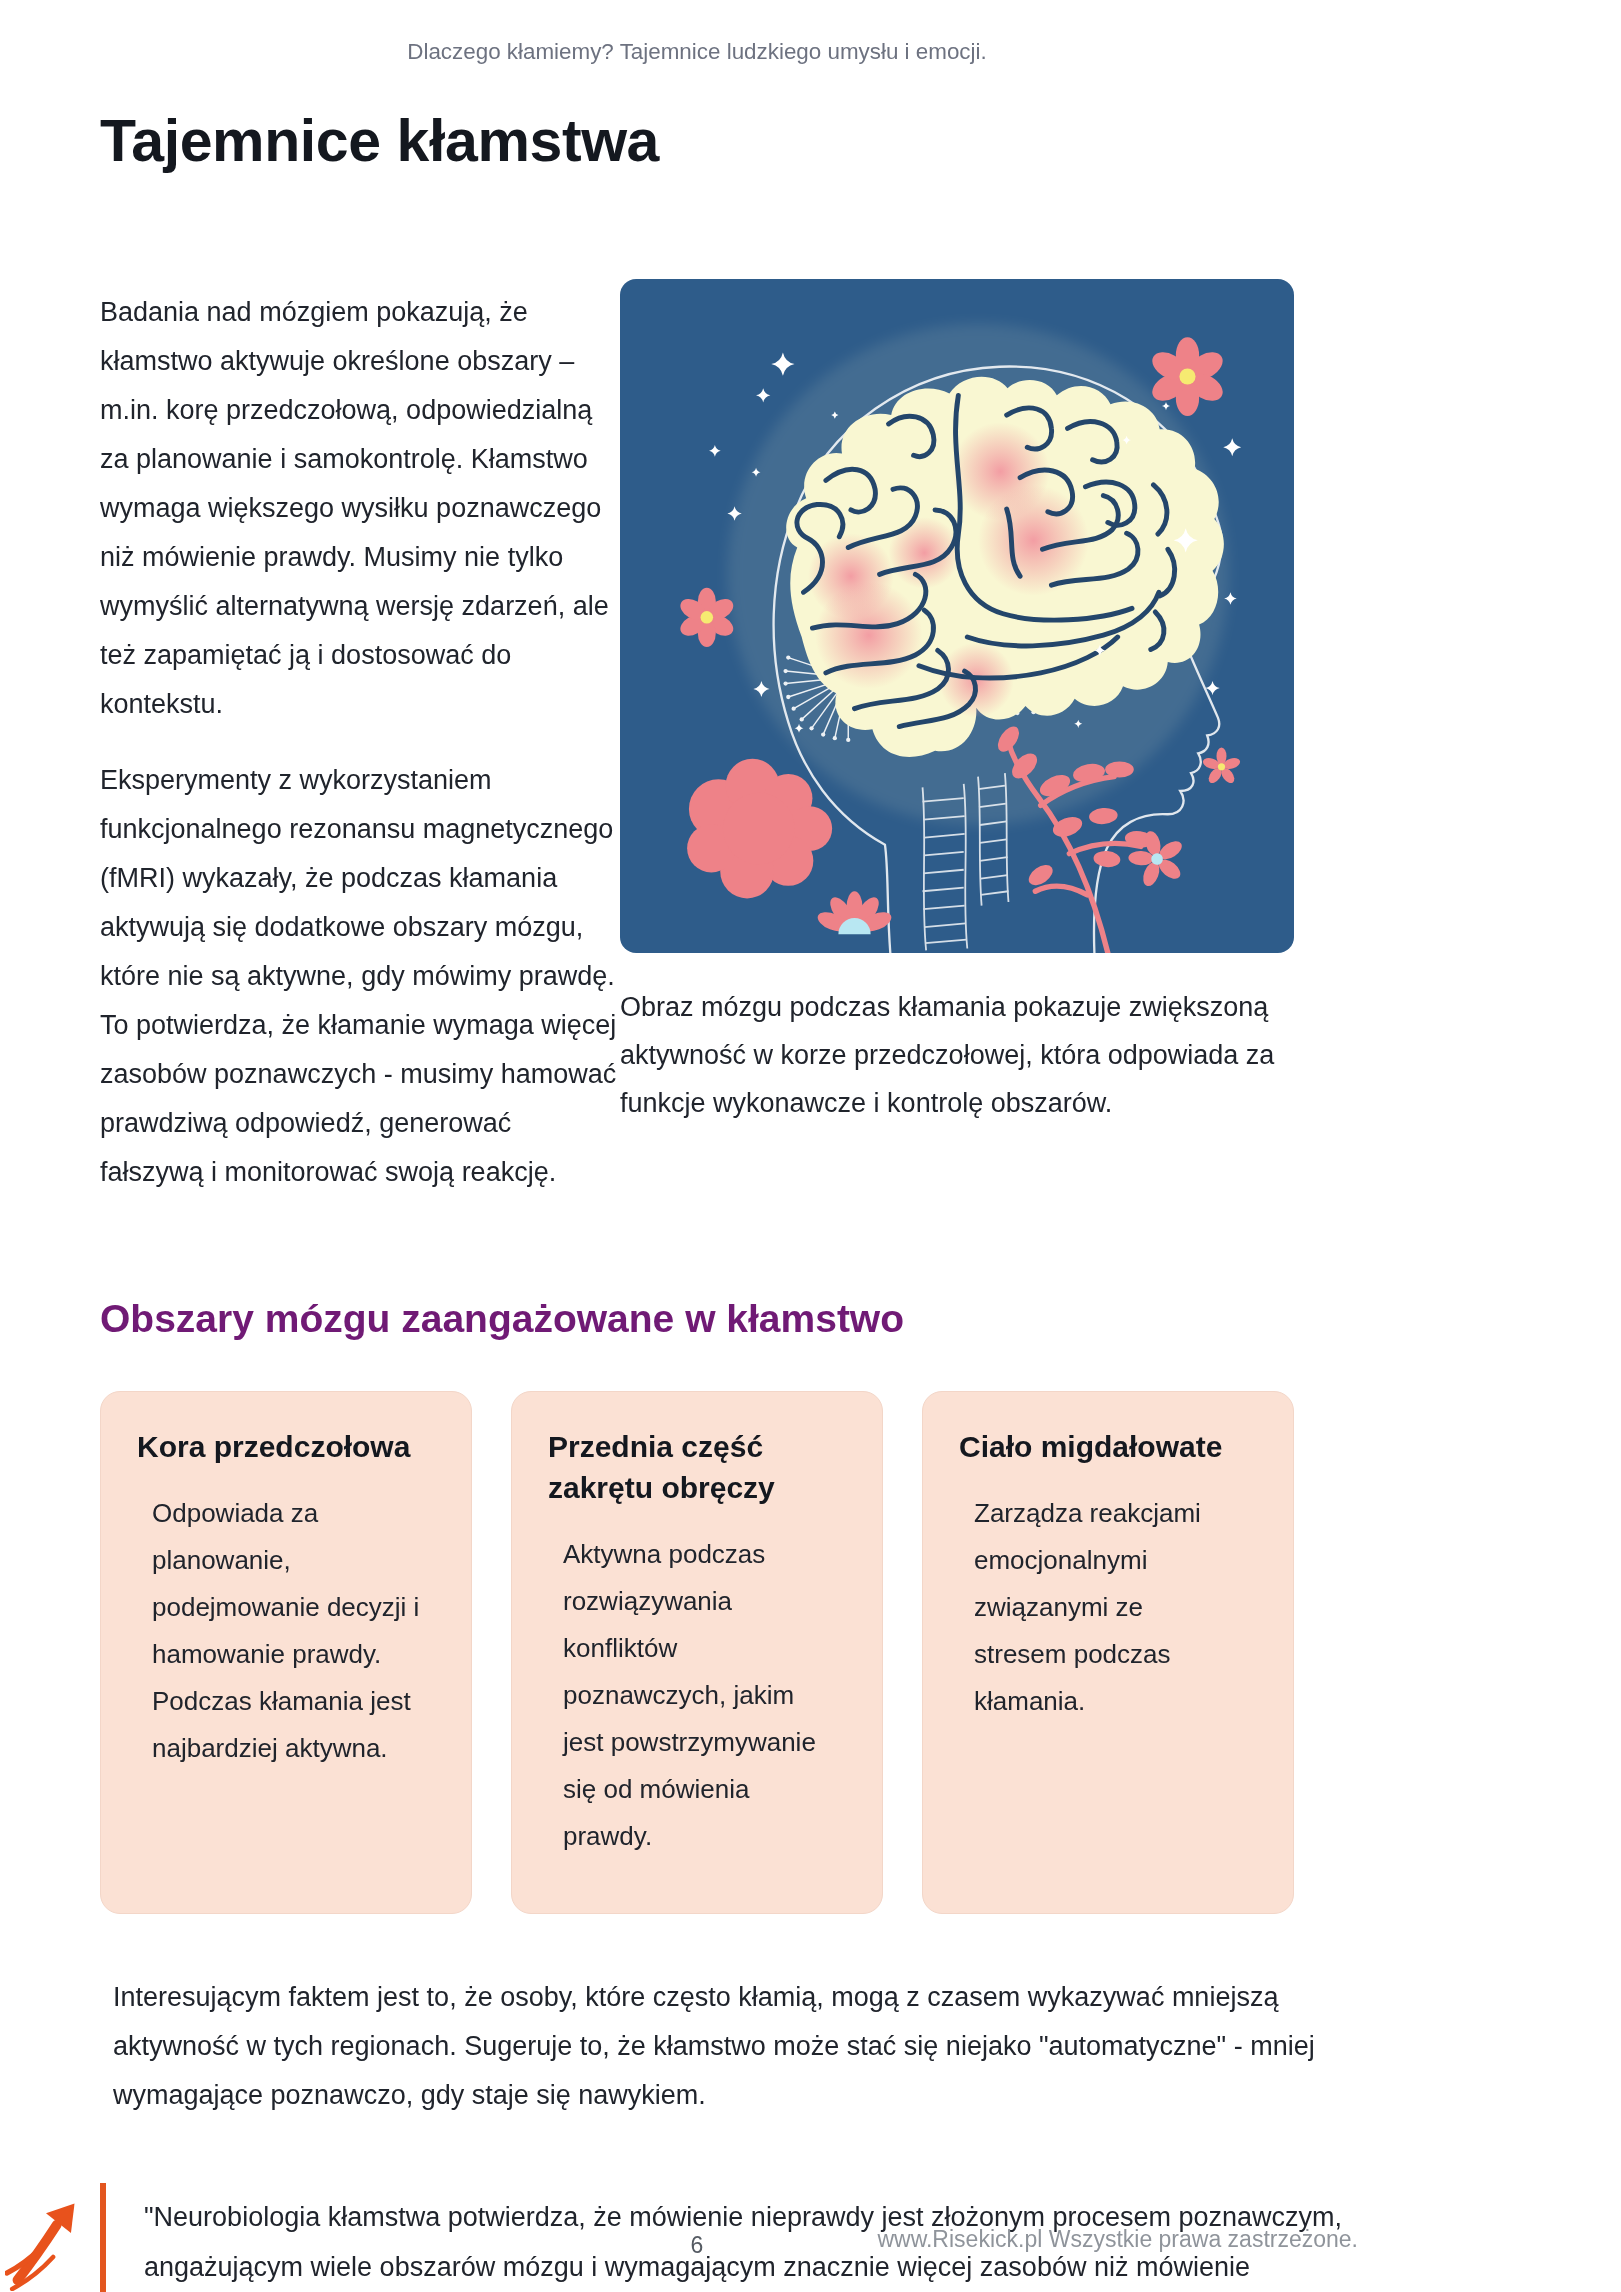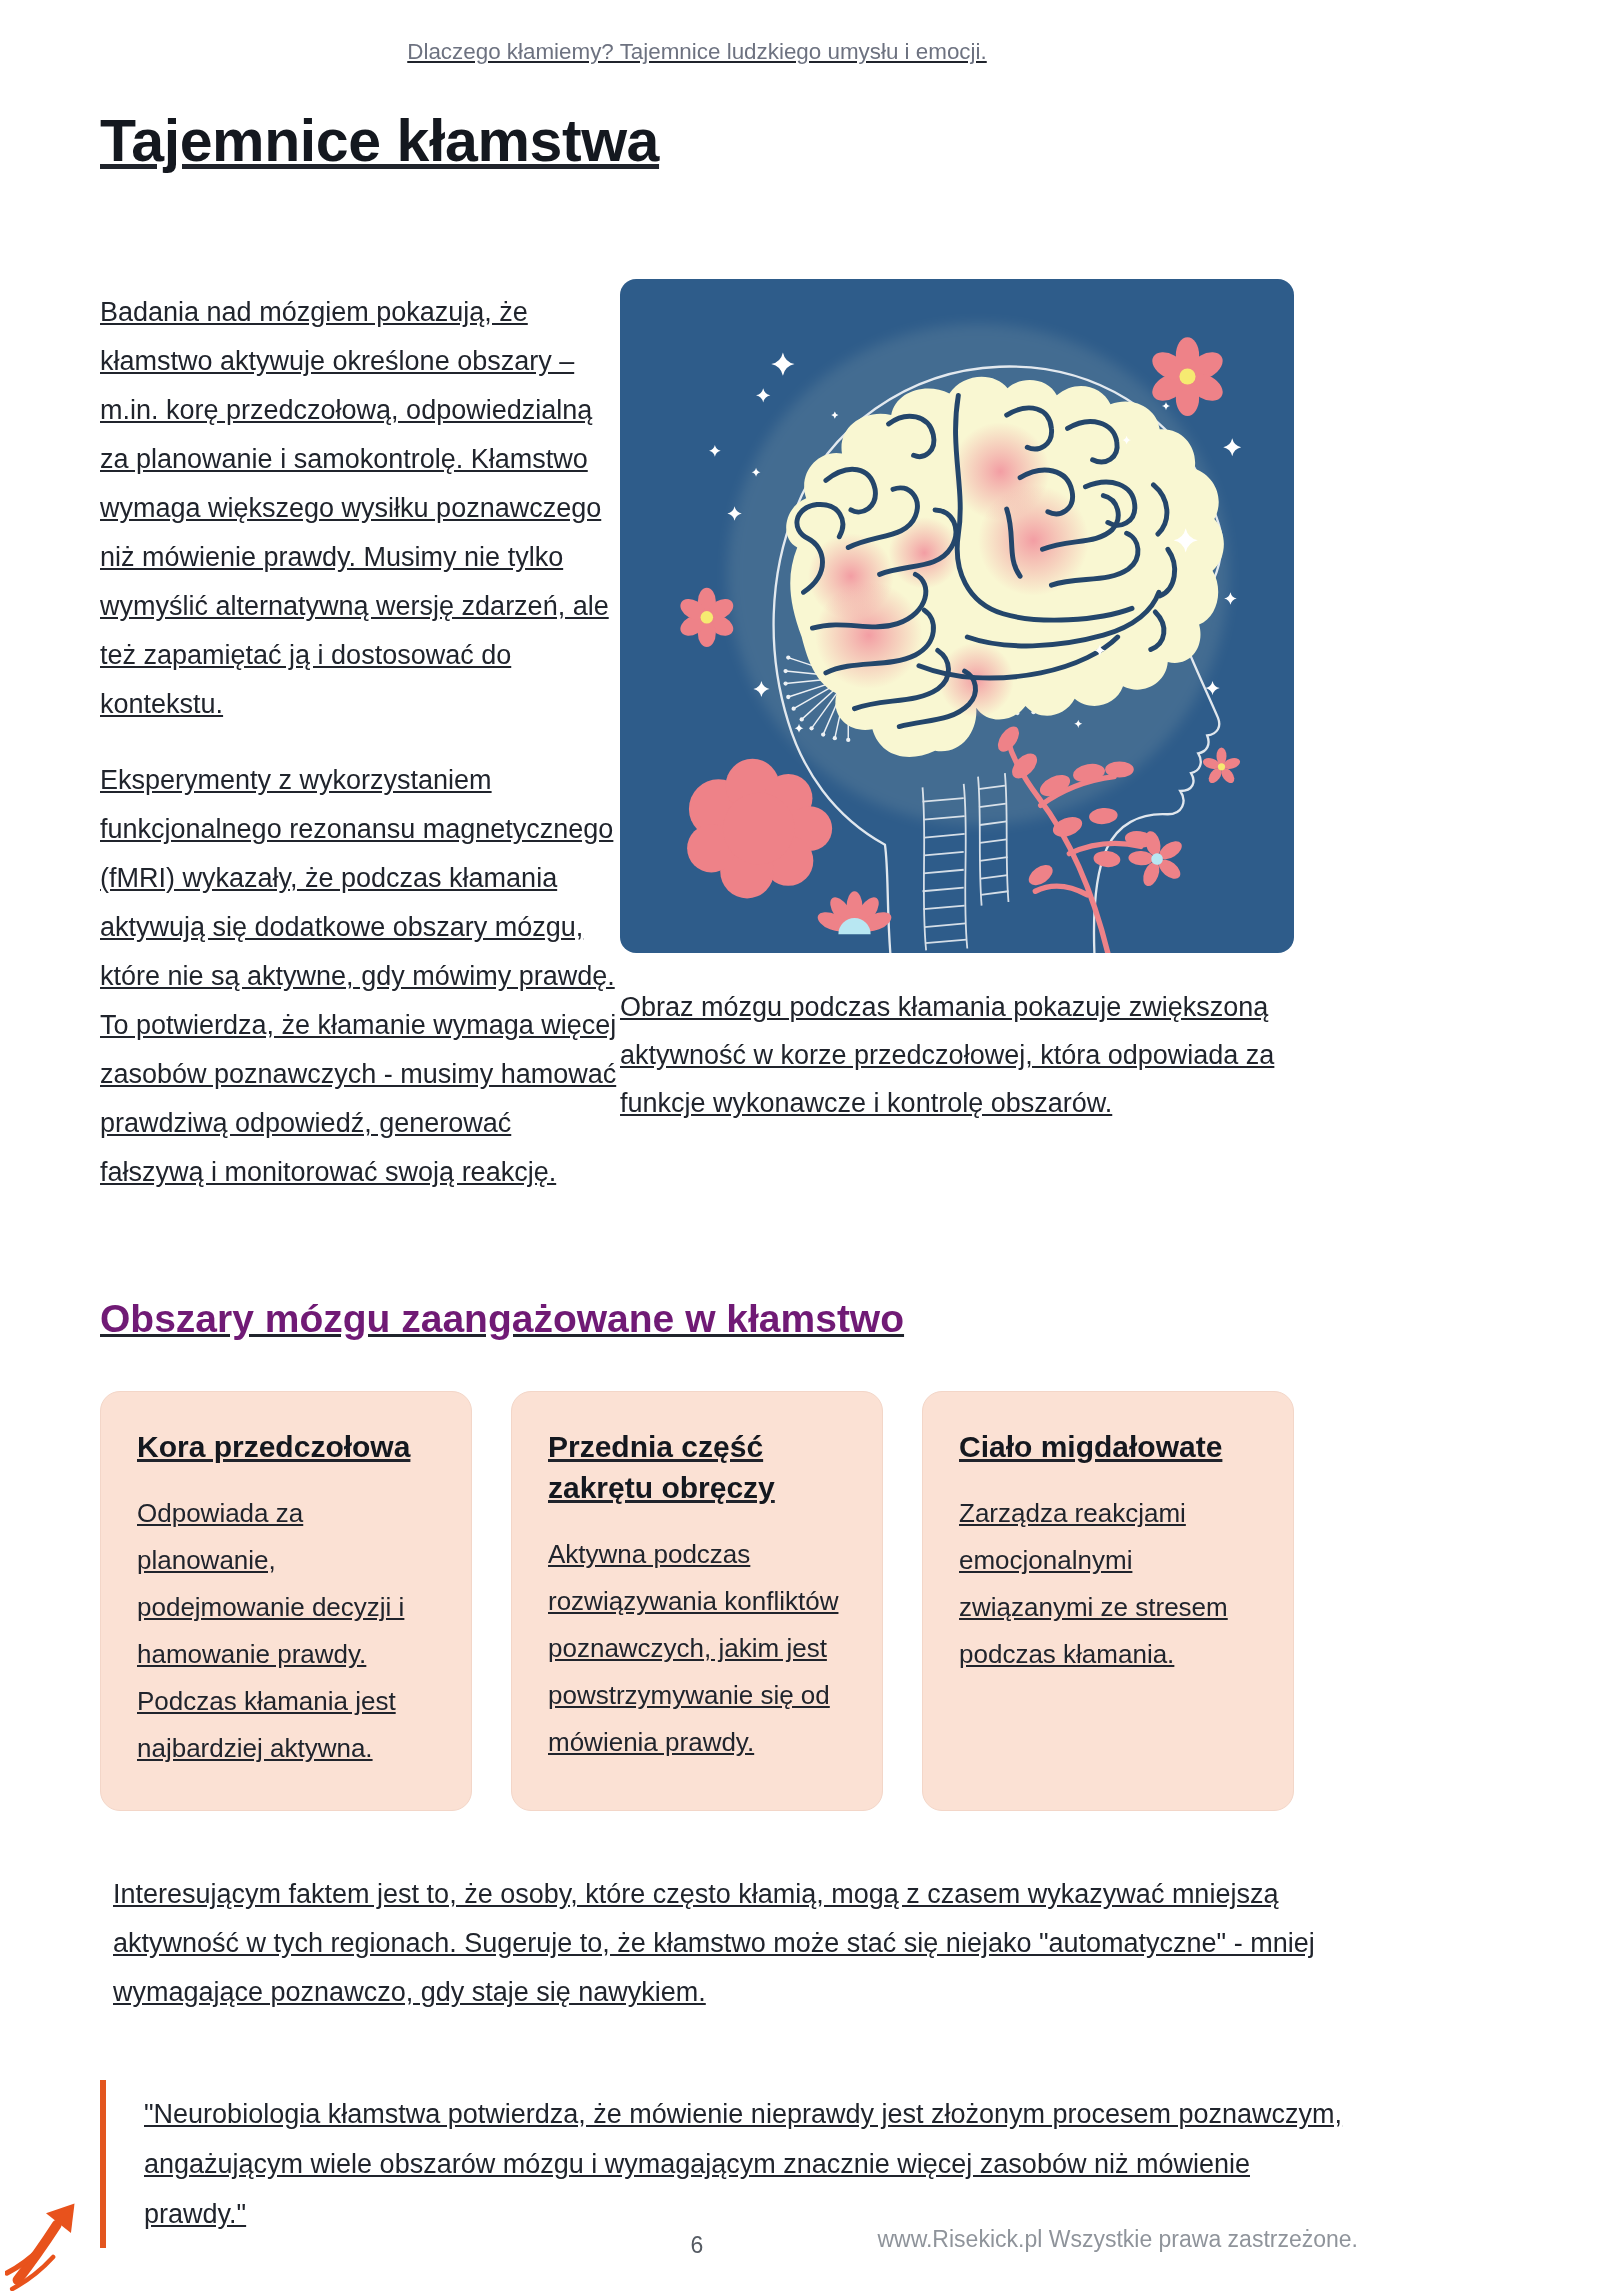--- a/index.html
+++ b/index.html
@@ -4,21 +4,20 @@
 <title>Neurologia kłamstwa</title>
 <style>
   html,body{margin:0;padding:0;background:#ffffff;}
   .page{
     position:relative;
     width:1394px;height:2293px;
     background:#ffffff;
     font-family:"Liberation Sans",sans-serif;
     color:#20242c;
     overflow:hidden;
-    text-decoration:underline;
   }
   .running-head{
     padding-top:39px;
     text-align:center;
     font-size:22.4px;
     color:#6d7280;
   }
   h1.title{
     margin:45px 100px 0;
     font-size:59px;
@@ -65,21 +64,21 @@
     box-sizing:border-box;
   }
   .card h3{
     margin:0 0 23px;
     font-size:30px;
     line-height:41px;
     font-weight:700;
     color:#14181f;
   }
   .card p{
-    margin:0;
+    margin:15px;
     font-size:26px;
     line-height:47px;
     color:#20242c;
   }
   p.closing{
     margin:59px 54px 0 113px;
     font-size:27px;
     line-height:49px;
   }
   blockquote.quote{

